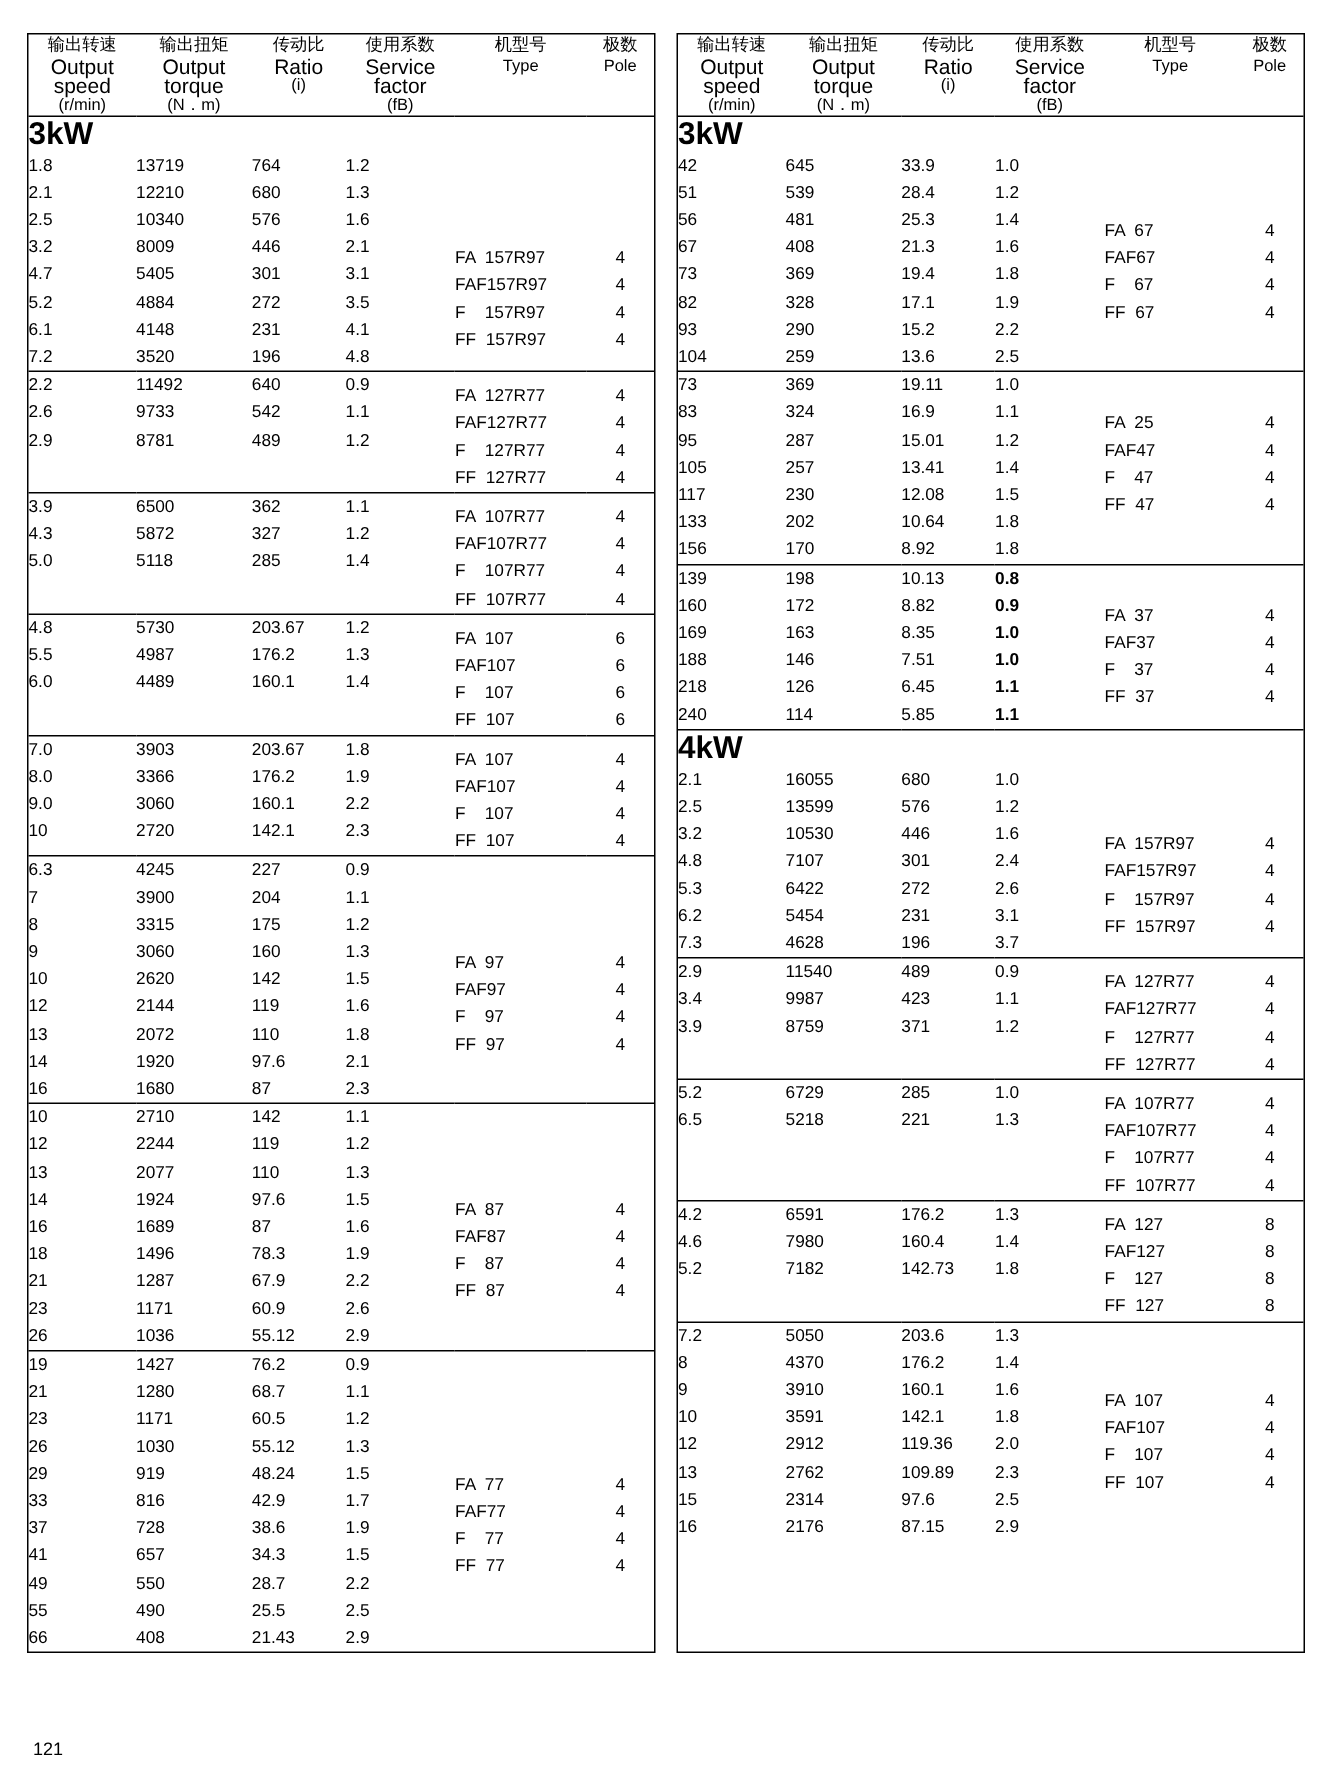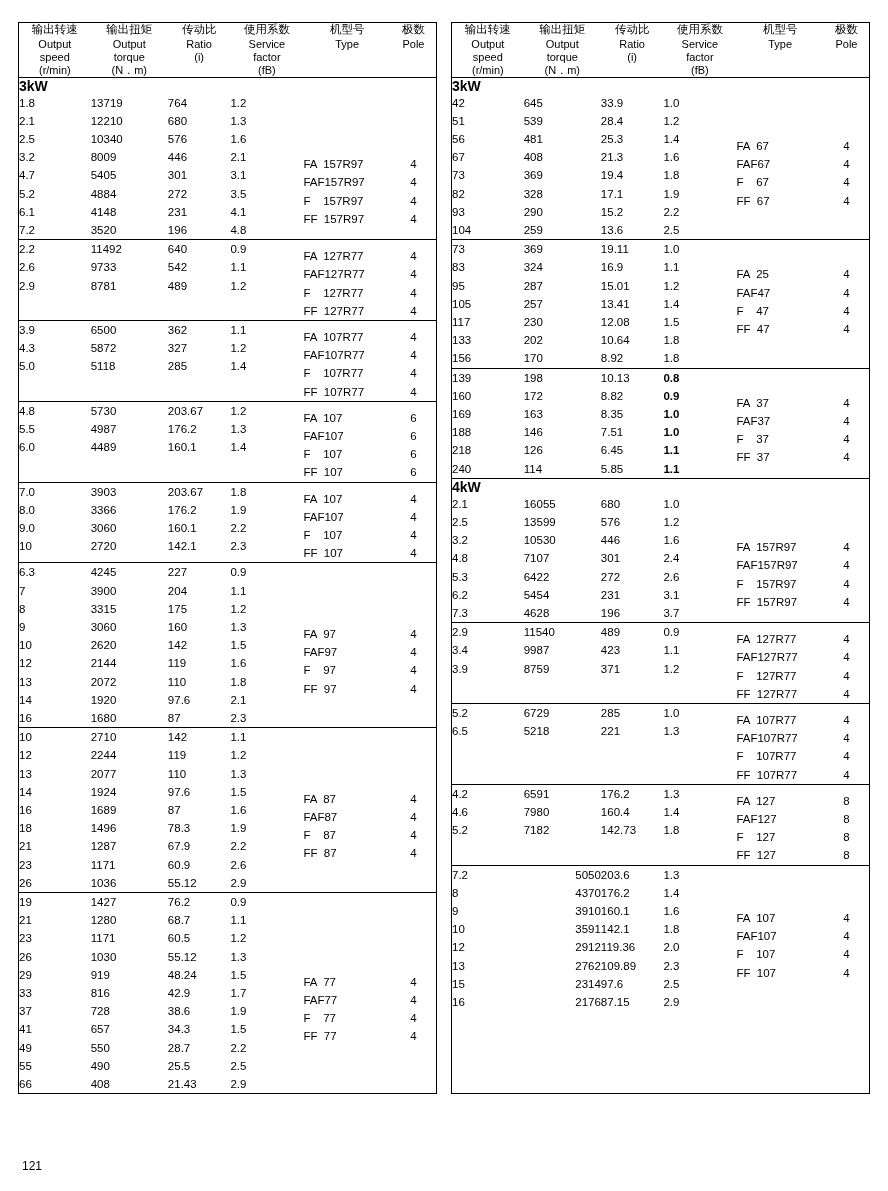--- a/index.html
+++ b/index.html
@@ -51,38 +51,38 @@
   }
   .cn {
     font-size: 11.5px;
     font-family: "DejaVu Sans", sans-serif;
     letter-spacing: 0px;
     display: block;
     margin-bottom: 1px;
   }
   .en {
     display: block;
-    font-size: 11px;
+    font-size: 14px;
     line-height: 13px;
   }
   .unit {
     display: block;
     font-size: 11px;
     line-height: 13px;
   }
   
   .c1 { width: 17.2%; }
   .c2 { width: 18.5%; }
   .c3 { width: 15.0%; }
   .c4 { width: 17.5%; }
   .c5 { width: 21.0%; }
   .c6 { width: 10.8%; }
 
   .kw-row td {
-    font-size: 14px;
+    font-size: 21px;
     font-weight: bold;
     padding: 8px 0 5px 12px;
     border-bottom: none;
   }
   .grp {
     border-top: 1px solid #000;
   }
   .datacell {
     font-size: 11.5px;
     line-height: 18.2px;
@@ -730,21 +730,21 @@
             </tr>
             <tr class="grp">
               <td class="datacell d-num" style="white-space: pre;">7.2
 8
 9
 10
 12
 13
 15
 16</td>
-              <td class="datacell d-num2" style="white-space: pre; text-align: right;">5050
+              <td class="datacell d-num2" style="white-space: pre;">5050
 4370
 3910
 3591
 2912
 2762
 2314
 2176</td>
               <td class="datacell d-num3" style="white-space: pre;">203.6
 176.2
 160.1

